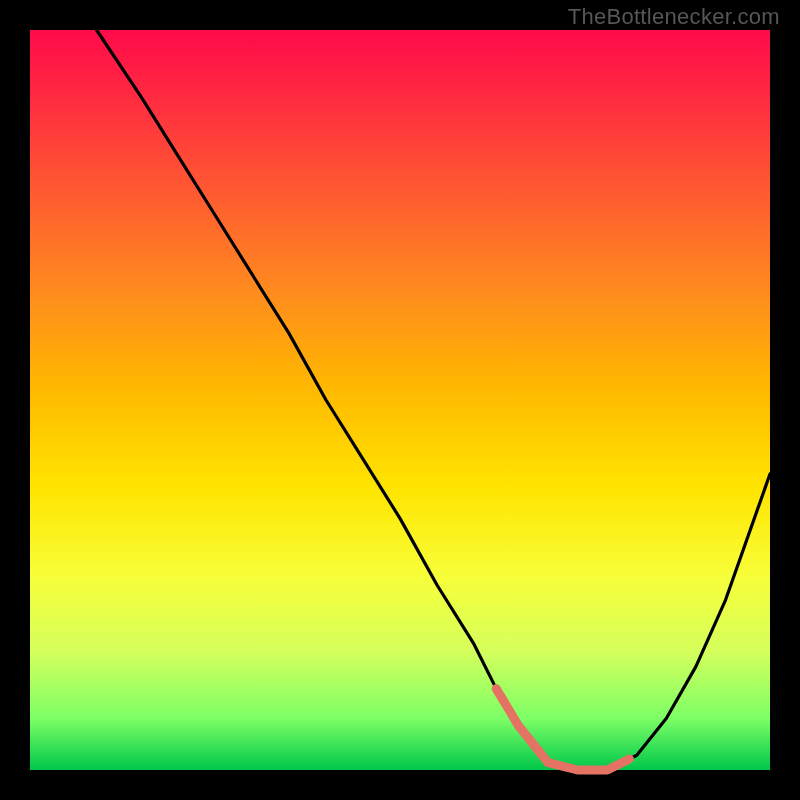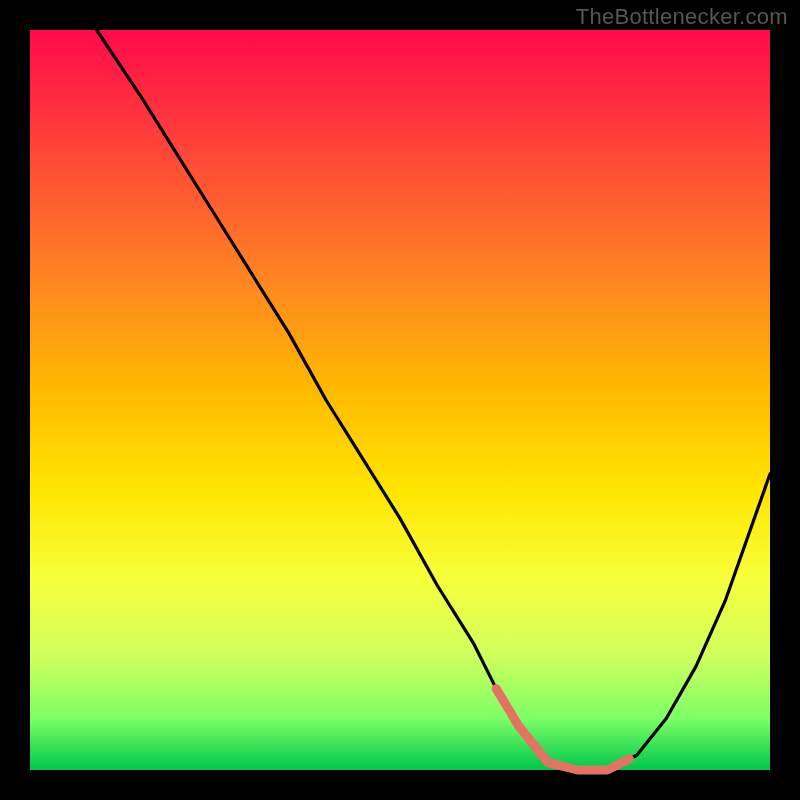--- a/index.html
+++ b/index.html
@@ -34,21 +34,21 @@
       #ffe500 62%,
       #f7ff3a 74%,
       #d4ff5c 84%,
       #7dff66 93%,
       #00c74a 100%
     );
   }
   .watermark {
     position: absolute;
     top: 4px;
-    right: 12px;
+    right: 20px;
     font-size: 22px;
     color: #565656;
     font-weight: 500;
     letter-spacing: 0.3px;
   }
   svg.curve {
     position: absolute;
     left: 0;
     top: 0;
     width: 100%;

